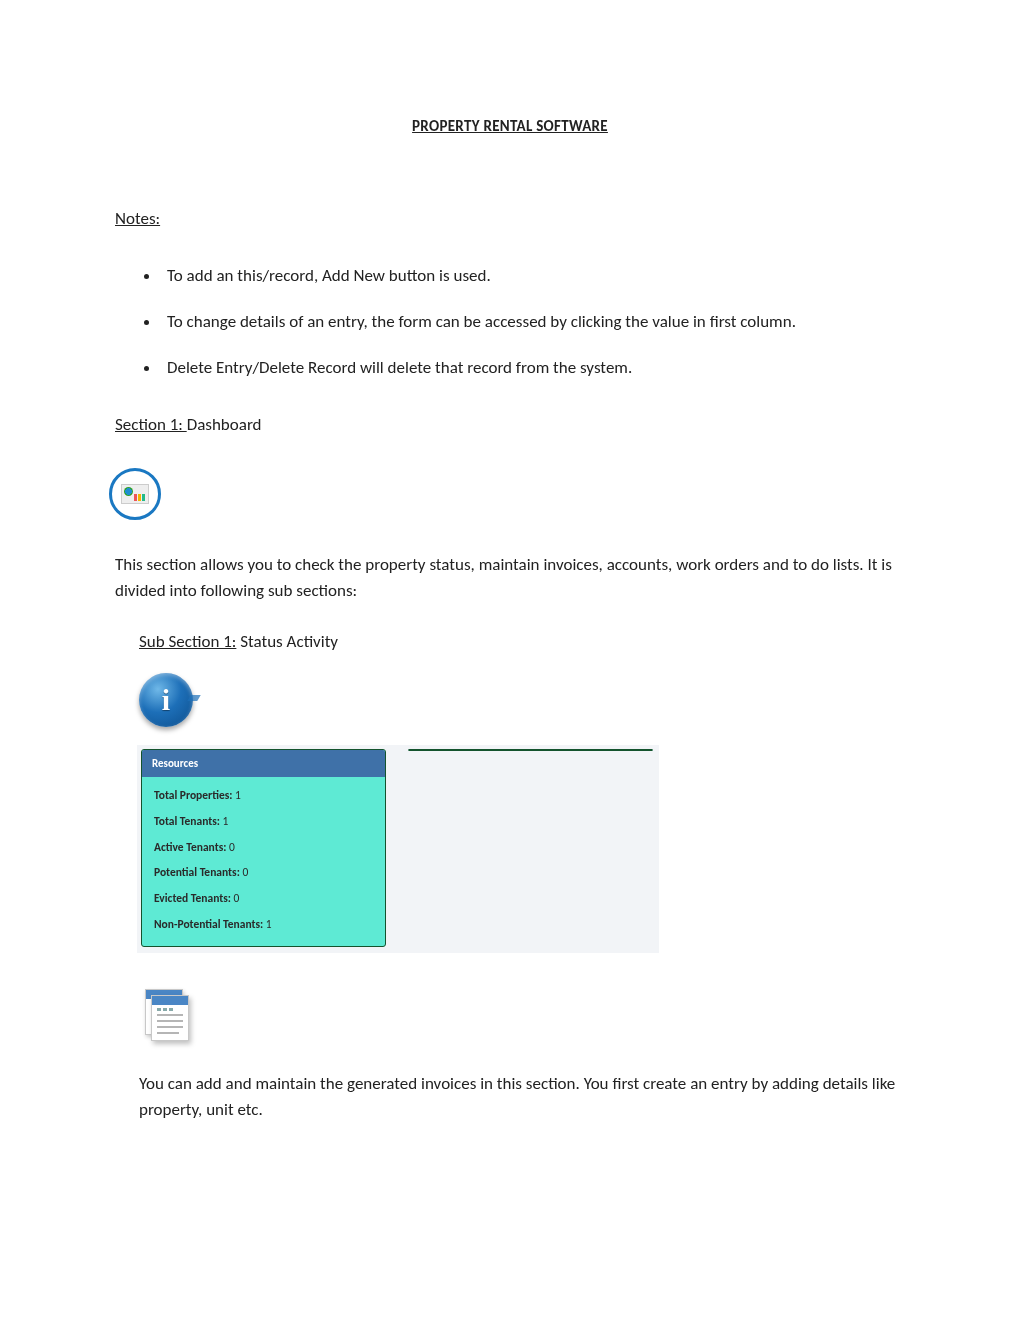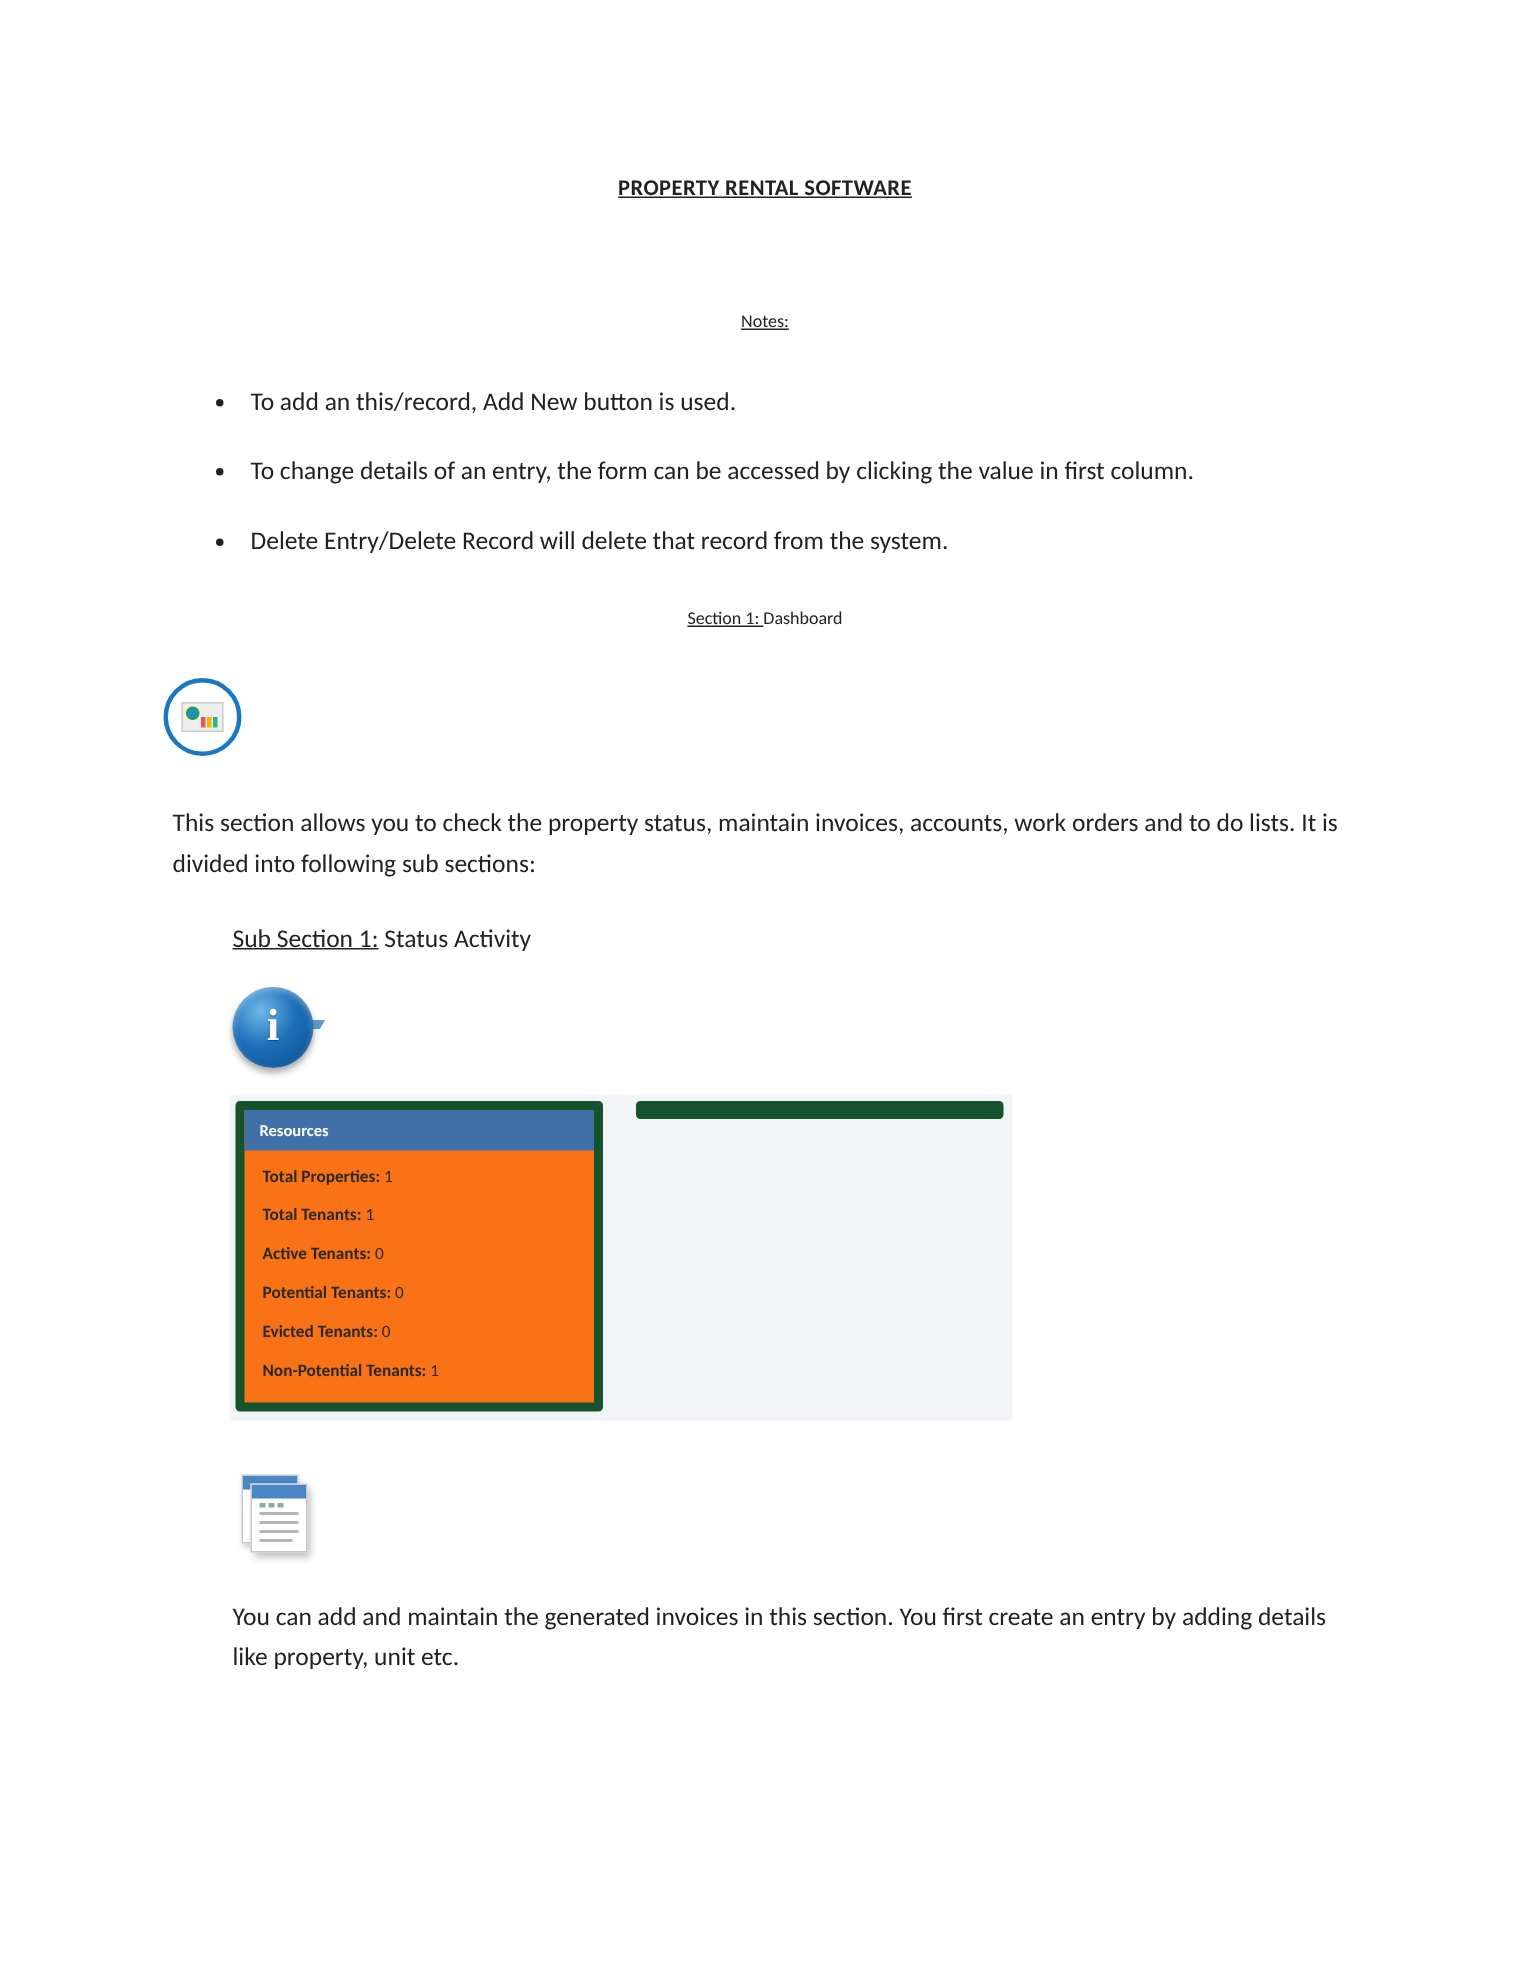--- a/index.html
+++ b/index.html
@@ -15,44 +15,43 @@
   }
   .page-title {
     text-align: center;
     font-weight: 700;
     text-decoration: underline;
     font-size: 15px;
     margin-bottom: 68px;
     letter-spacing: 0.3px;
   }
   .sect-heading {
-    font-size: 12px;
+    font-size: 17px;
     margin-bottom: 30px;
-    text-align: center;
   }
   .sect-heading .label {
     text-decoration: underline;
   }
   .sect-heading .value {
     font-weight: 400;
   }
   ul.notes {
     list-style: disc;
     margin-left: 46px;
     margin-bottom: 30px;
   }
   ul.notes li {
     margin-bottom: 20px;
     padding-left: 6px;
   }
   .section-desc {
     margin: 32px 0 24px 0;
   }
   .sub-block {
-    margin-left: 40px;
+    margin-left: 24px;
   }
   .sub-heading {
     margin: 12px 0 18px 0;
     font-size: 17px;
   }
   .sub-heading .label {
     text-decoration: underline;
   }
 
   
@@ -148,22 +147,22 @@
   .panels {
     display: flex;
     gap: 22px;
     margin: 18px 0 10px -2px;
     background: #f2f4f7;
     padding: 4px 6px 6px 4px;
     width: 522px;
   }
   .panel {
     flex: 1;
-    background: #f97316;
-    border: 6px solid #14532d;
+    background: #5eead4;
+    border: 1px solid #14532d;
     border-radius: 3px;
     overflow: hidden;
     font-size: 11.5px;
   }
   .panel-header {
     background: #3f71a8;
     color: #fff;
     font-weight: 700;
     padding: 5px 10px;
     font-size: 11px;

